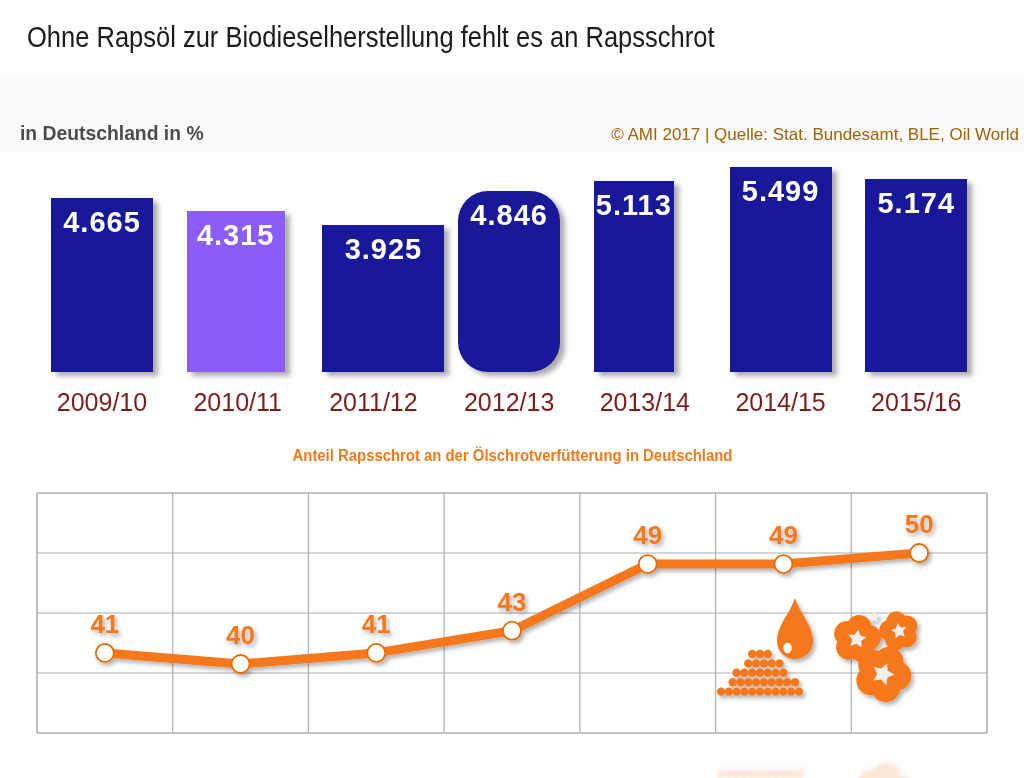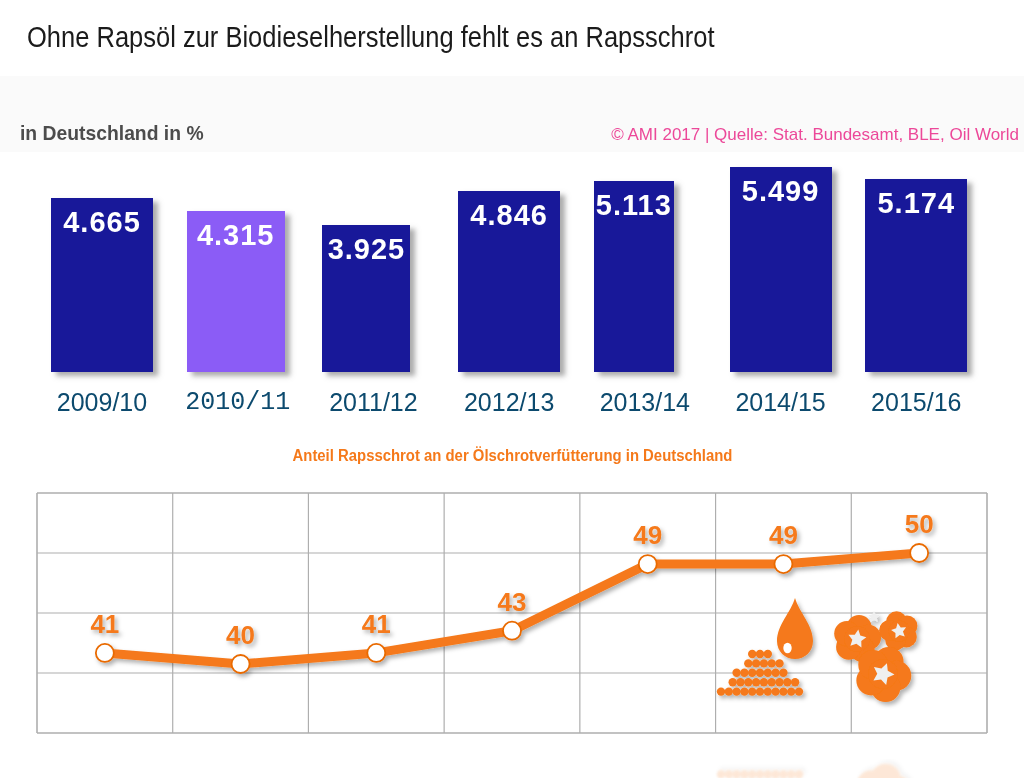--- a/index.html
+++ b/index.html
@@ -6,25 +6,25 @@
   .page{position:relative;width:1024px;height:778px;background:#ffffff;
         font-family:"Liberation Sans",sans-serif;overflow:hidden;}
   .main-title{position:absolute;left:27px;top:20px;font-size:30px;color:#1b1b1b;
               font-weight:500;white-space:nowrap;}
   .main-title .tx{display:inline-block;transform:scaleX(.85);transform-origin:left center;}
   .sub-band{position:absolute;left:0;top:76px;width:1024px;height:76px;background:#fafafa;}
   .subtitle{position:absolute;left:20px;font-size:21px;color:#4c4c4c;font-weight:700;white-space:nowrap;}
   .subtitle .tx{display:inline-block;transform:scaleX(.92);transform-origin:left center;}
   .subtitle.l1{top:86px;}
   .subtitle.l2{top:121px;}
-  .source{position:absolute;right:5px;top:125px;font-size:17px;color:#ec4899;}
+  .source{position:absolute;right:5px;top:125px;font-size:17px;color:#a16207;}
   .bar{position:absolute;box-shadow:5px 4px 5px rgba(90,90,90,.5);}
   .bar-label{color:#ffffff;font-size:29px;font-weight:600;text-align:center;
              margin-top:8px;letter-spacing:1px;}
-  .year{position:absolute;top:388px;width:136px;text-align:center;font-size:25px;color:#0c4a6e;}
+  .year{position:absolute;top:388px;width:136px;text-align:center;font-size:25px;color:#7f1d1d;}
   .line-title{position:absolute;left:0;top:447px;width:1024px;text-align:center;
               font-size:16px;font-weight:700;color:#f5791a;white-space:nowrap;}
   .line-title .tx{display:inline-block;transform:scaleX(.93);}
   #lineChartSvg{position:absolute;left:0;top:490px;}
   #lineChartSvg text.pt{font-size:26px;font-weight:700;fill:#f5791a;
        font-family:"Liberation Sans",sans-serif;text-anchor:middle;}
 </style>
 </head>
 <body>
 
@@ -41,26 +41,26 @@
   <div class="source">© AMI 2017 | Quelle: Stat. Bundesamt, BLE, Oil World</div>
 
   <div id="bars">
       <div class="bar" style="left: 51px; top: 198px; width: 102px; height: 174px; background: rgb(24, 24, 153);">
         <div class="bar-label">4.665</div>
       </div>
       <div class="year" style="left: 34px;">2009/10</div>
       <div class="bar" style="left: 186.714px; top: 211px; width: 98px; height: 161px; background: #8b5cf6;">
         <div class="bar-label">4.315</div>
       </div>
-      <div class="year" style="left: 169.714px; font-family: Liberation Mono, monospace;">2010/11</div>
-      <div class="bar" style="left: 322.428px; top: 225px; width: 88px; height: 147px; background: rgb(24, 24, 153);">
+      <div class="year" style="left: 169.714px;">2010/11</div>
+      <div class="bar" style="left: 322.428px; top: 225px; width: 122px; height: 147px; background: rgb(24, 24, 153);">
         <div class="bar-label">3.925</div>
       </div>
       <div class="year" style="left: 305.428px;">2011/12</div>
-      <div class="bar" style="left: 458.142px; top: 191px; width: 102px; height: 181px; background: rgb(24, 24, 153);">
+      <div class="bar" style="left: 458.142px; top: 191px; width: 102px; height: 181px; background: rgb(24, 24, 153); border-radius: 30px;">
         <div class="bar-label">4.846</div>
       </div>
       <div class="year" style="left: 441.142px;">2012/13</div>
       <div class="bar" style="left: 593.856px; top: 181px; width: 80px; height: 191px; background: rgb(24, 24, 153);">
         <div class="bar-label">5.113</div>
       </div>
       <div class="year" style="left: 576.856px;">2013/14</div>
       <div class="bar" style="left: 729.57px; top: 167px; width: 102px; height: 205px; background: rgb(24, 24, 153);">
         <div class="bar-label">5.499</div>
       </div>

